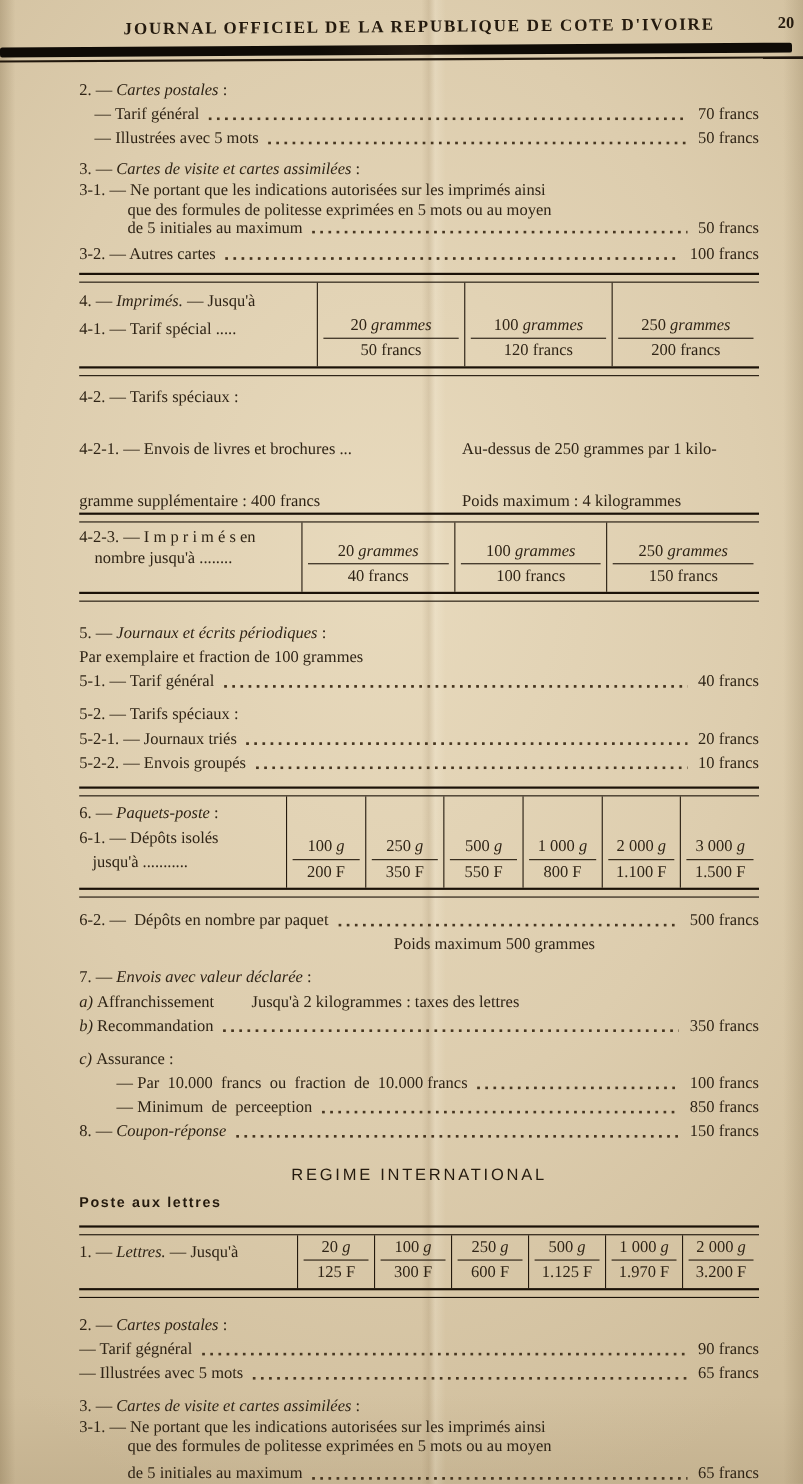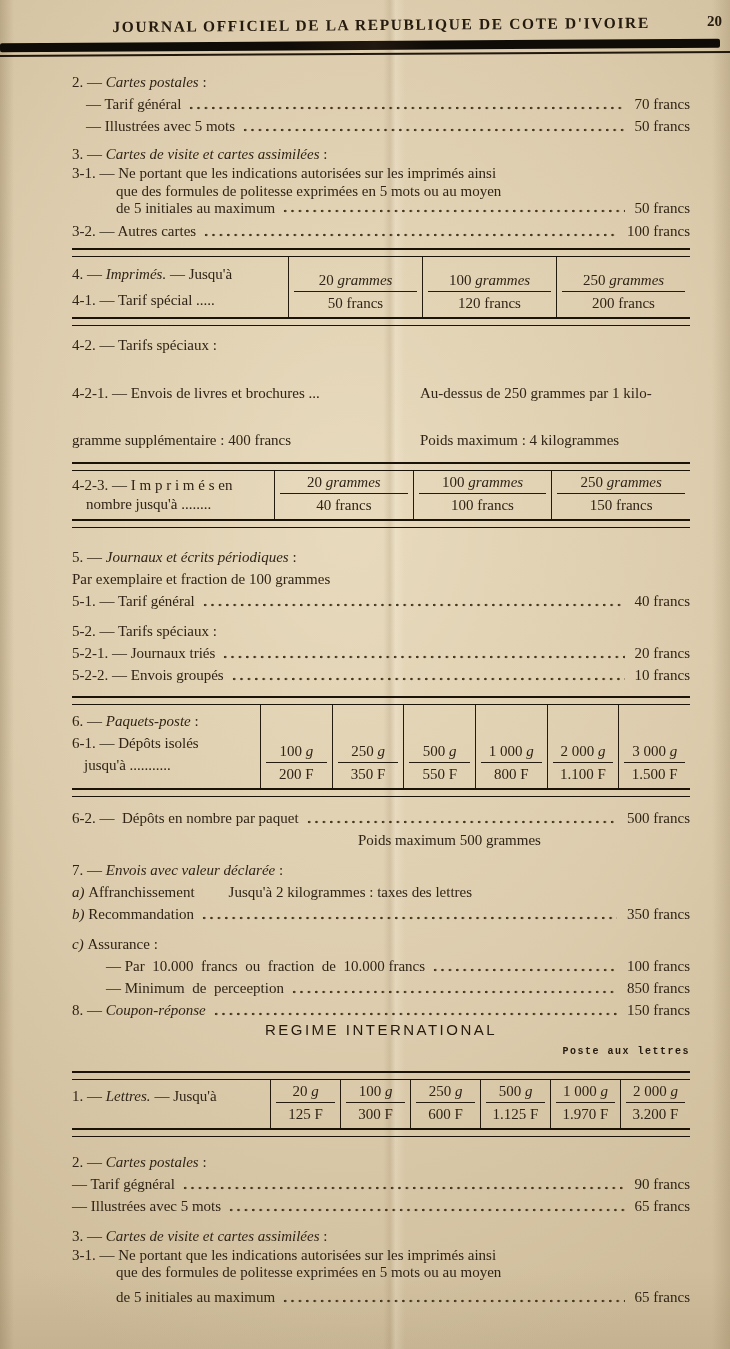--- a/index.html
+++ b/index.html
@@ -39,21 +39,21 @@
     background-image:radial-gradient(circle at 2px 2px,#473620 1.15px,rgba(0,0,0,0) 1.6px);
     background-size:7.4px 4px;background-repeat:repeat-x;}
   .val{white-space:pre;text-align:right;}
   .it{font-style:italic;}
   .ind{padding-left:44px;}
   .ind2{padding-left:34px;}
 
   
   .dblrule{height:6px;border-top:2.4px solid #1b1208;border-bottom:1.8px solid #1b1208;}
   .tbl-body{display:flex;align-items:stretch;}
-  .tbl-label{padding:4px 2px 4px 0;line-height:26px;}
+  .tbl-label{padding:4px 2px 20px 0;line-height:26px;}
   .tbl-label.compact{line-height:19px;padding-top:5px;}
   .tbl-col{flex:1;border-left:1.6px solid #241a0e;display:flex;flex-direction:column;
     justify-content:flex-end;text-align:center;}
   .tbl-col .h{padding:3px 0 2px;}
   .tbl-col .hline{height:0;border-bottom:1.6px solid #241a0e;margin:0 5px;}
   .tbl-col .v{padding:3px 0 5px;}
 
   
   .tc-row{display:flex;line-height:19px;margin-top:28px;}
   .tc-left{width:348px;white-space:pre-wrap;}
@@ -61,27 +61,27 @@
   .smudge{position:absolute;left:16px;top:3px;width:118px;height:11px;opacity:.75;
     background:repeating-linear-gradient(90deg,rgba(35,25,12,.65) 0 5px,rgba(35,25,12,.12) 5px 9px);
     filter:blur(.6px);transform:rotate(-1.2deg);}
   .smudge2{position:absolute;right:2px;top:14px;width:58px;height:6px;opacity:.8;
     background:linear-gradient(90deg,rgba(25,18,8,.1),rgba(25,18,8,.8) 60%,rgba(25,18,8,.95));
     filter:blur(.5px);transform:rotate(-2deg);}
 
   
   .intl-title{text-align:center;font-family:"Liberation Sans","DejaVu Sans",sans-serif;
     font-size:15px;letter-spacing:2.5px;color:#241a0e;font-weight:500;}
-  .intl-sub{text-align:right;font-family:Liberation Mono, monospace;
-    font-size:10px;font-weight:bold;letter-spacing:1.5px;color:#241a0e;}
+  .intl-sub{text-align:left;font-family:Liberation Sans, sans-serif;
+    font-size:13px;font-weight:bold;letter-spacing:1.5px;color:#241a0e;}
 
   
   .mt2{margin-top:2px;}.mt4{margin-top:4px;}.mt6{margin-top:6px;}.mt8{margin-top:8px;}
-  .mt10{margin-top:10px;}.mt12{margin-top:12px;}.mt14{margin-top:14px;}.mt16{margin-top:16px;}
-  .mt18{margin-top:18px;}.mt20{}
+  .mt10{margin-top:10px;}.mt12{margin-top:0;}.mt14{margin-top:14px;}.mt16{margin-top:16px;}
+  .mt18{margin-top:18px;}.mt20{margin-top:20px;}
   .note-right{text-align:left;line-height:22px;}
   .gap{display:inline-block;width:34px;}
 </style>
 </head>
 <body>
 
 <div class="page">
 
   <div class="pageno">20</div>
 

